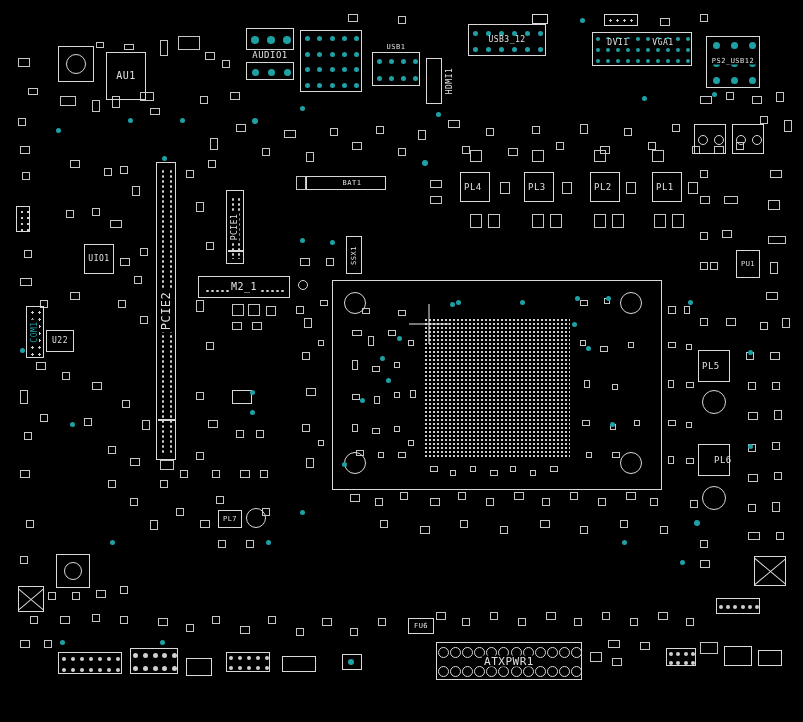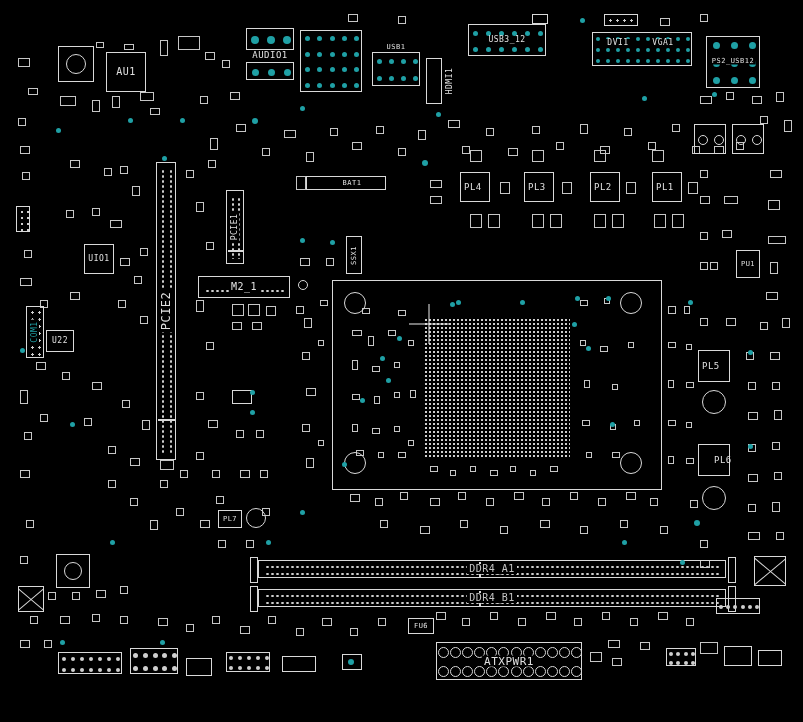--- a/index.html
+++ b/index.html
@@ -51,38 +51,22 @@
     <div class="comp" style="left: 226px; top: 190px; width: 18px; height: 74px;">
       <div class="pins" style="left: 4px; top: 6px; width: 3.5px; height: 62px; background-image: radial-gradient(circle, rgb(207, 207, 207) 1px, transparent 1.4px); background-size: 4px 5px;"></div>
       <div class="pins" style="left: 10px; top: 6px; width: 3.5px; height: 62px; background-image: radial-gradient(circle, rgb(207, 207, 207) 1px, transparent 1.4px); background-size: 4px 5px;"></div>
       <div class="notch" style="left: 1px; top: 59px; width: 16px; height: 2px;"></div>
       <span class="lbl bg" style="font-size: 8px; transform: rotate(-90deg);">PCIE1</span>
     </div>
     <div class="comp" style="left: 198px; top: 276px; width: 92px; height: 22px;">
       <div class="pins" style="left: 6px; top: 12px; width: 80px; height: 3.5px; background-image: radial-gradient(circle, rgb(207, 207, 207) 1px, transparent 1.4px); background-size: 5px 4px;"></div>
       <span class="lbl bg" style="font-size: 10px;">M2_1</span>
     </div>
-    <div class="comp" style="left: 258px; top: 560px; width: 468px; height: 18px;">
-      <div class="pins" style="left: 6px; top: 4px; width: 456px; height: 3.5px; background-image: radial-gradient(circle, rgb(207, 207, 207) 1px, transparent 1.4px); background-size: 5px 4px;"></div>
-      <div class="pins" style="left: 6px; top: 11px; width: 456px; height: 3.5px; background-image: radial-gradient(circle, rgb(207, 207, 207) 1px, transparent 1.4px); background-size: 5px 4px;"></div>
-      <div class="notch" style="left: 220px; top: 1px; width: 2px; height: 16px;"></div>
-      <div class="comp" style="left: -9px; top: -4px; width: 8px; height: 26px;"></div>
-      <div class="comp" style="left: 469px; top: -4px; width: 8px; height: 26px;"></div>
-      <span class="lbl bg" style="font-size: 10px; color: rgb(196, 196, 196);">DDR4_A1</span>
-    </div>
-    <div class="comp" style="left: 258px; top: 589px; width: 468px; height: 18px;">
-      <div class="pins" style="left: 6px; top: 4px; width: 456px; height: 3.5px; background-image: radial-gradient(circle, rgb(207, 207, 207) 1px, transparent 1.4px); background-size: 5px 4px;"></div>
-      <div class="pins" style="left: 6px; top: 11px; width: 456px; height: 3.5px; background-image: radial-gradient(circle, rgb(207, 207, 207) 1px, transparent 1.4px); background-size: 5px 4px;"></div>
-      <div class="notch" style="left: 220px; top: 1px; width: 2px; height: 16px;"></div>
-      <div class="comp" style="left: -9px; top: -4px; width: 8px; height: 26px;"></div>
-      <div class="comp" style="left: 469px; top: -4px; width: 8px; height: 26px;"></div>
-      <span class="lbl bg" style="font-size: 10px; color: rgb(196, 196, 196);">DDR4_B1</span>
-    </div>
     <div class="comp" style="left: 58px; top: 46px; width: 36px; height: 36px;"></div>
-    <div class="comp" style="left: 106px; top: 52px; width: 40px; height: 40px;">
+    <div class="comp" style="left: 106px; top: 52px; width: 40px; height: 48px;">
       <span class="lbl" style="font-size: 10px;">AU1</span>
     </div>
     <div class="comp" style="left: 246px; top: 28px; width: 48px; height: 22px;">
       <div class="hole fill" style="left: 4px; top: 7px; width: 8px; height: 8px;"></div>
       <div class="hole fill" style="left: 20px; top: 7px; width: 8px; height: 8px;"></div>
       <div class="hole fill" style="left: 36px; top: 7px; width: 8px; height: 8px;"></div>
     </div>
     <div class="comp" style="left: 246px; top: 62px; width: 48px; height: 18px;">
       <div class="hole fill" style="left: 4.5px; top: 5.5px; width: 7px; height: 7px;"></div>
       <div class="hole fill" style="left: 20.5px; top: 5.5px; width: 7px; height: 7px;"></div>

